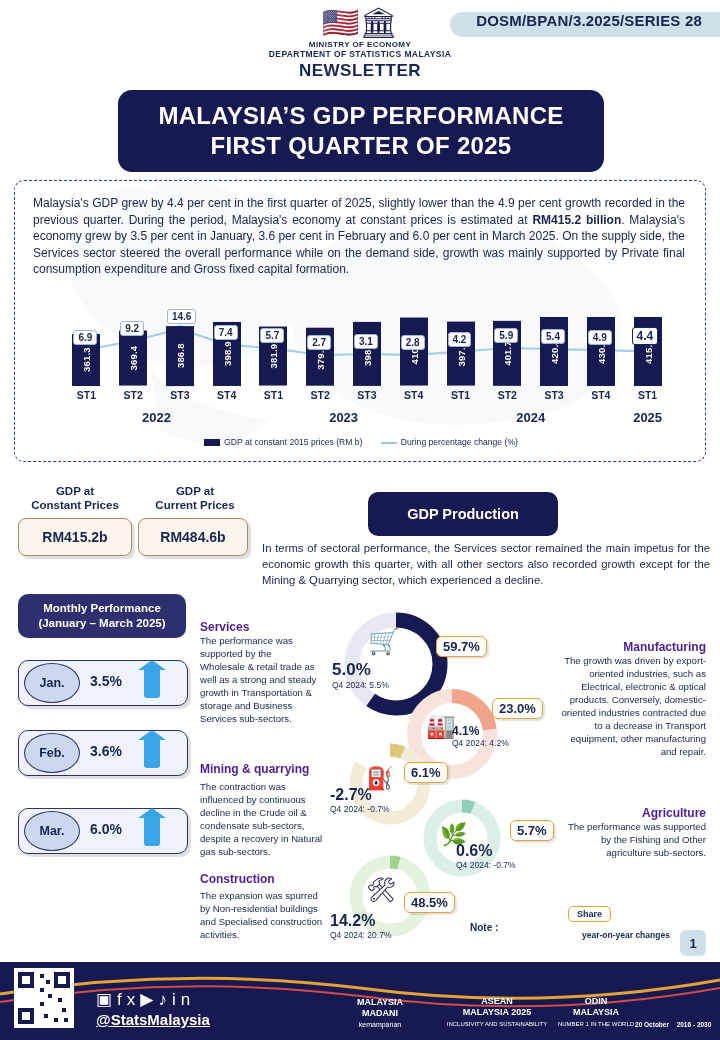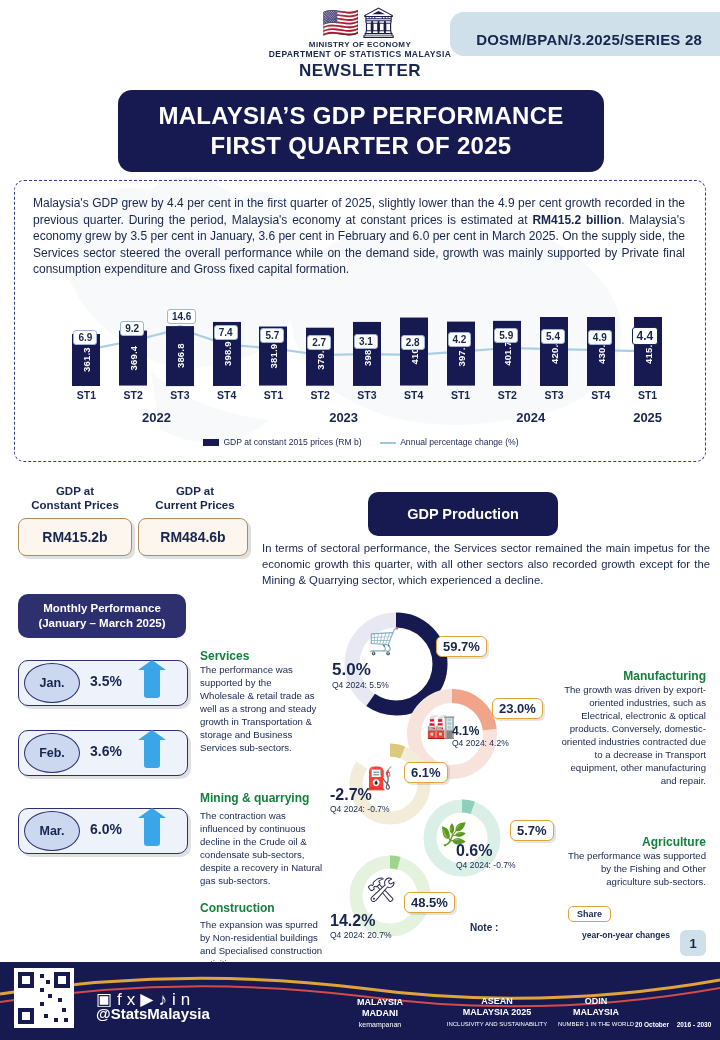--- a/index.html
+++ b/index.html
@@ -18,21 +18,21 @@
   
   .mapbg {
     position: absolute; top: 70px; left: 0; width: 720px; height: 520px;
     opacity: 0.30;
     pointer-events: none;
   }
   .ribbon {
     position: absolute; top: 12px; right: 0px;
     background: #cfe0ea; color: #17264f;
     font-weight: bold; font-size: 15px;
-    padding: 19px 18px 8px 26px;
+    padding: 0 18px 8px 26px;
     border-top-left-radius: 14px; border-bottom-left-radius: 14px;
     letter-spacing: .2px;
   }
   .header-center {
     position: absolute; top: 8px; left: 0; width: 720px;
     text-align: center;
   }
   .crest { font-size: 30px; line-height: 30px; }
   .min1 { font-size: 8px; font-weight: bold; letter-spacing: .4px; color:#17264f; margin-top:2px;}
   .min2 { font-size: 8.5px; font-weight: bold; letter-spacing: .4px; color:#17264f;}
@@ -112,38 +112,38 @@
   .mcirc {
     position:absolute; left: 6px; top: 3px; width: 56px; height: 40px;
     background:#ccd7f0; border:1.4px solid #2d2f6e; border-radius: 50%;
     display:flex; align-items:center; justify-content:center;
     font-size: 12.5px; font-weight:bold; color:#17264f;
   }
   .mval { position:absolute; left: 72px; top: 13px; font-size: 14px; font-weight:bold; color:#17264f;}
   .marrow { position:absolute; left: 126px; top: 8px; width: 16px; height: 30px; background:#3aa6e8; border-radius:3px;}
   .marrow:before{content:""; position:absolute; left:-6px; top:-8px; border-left:14px solid transparent; border-right:14px solid transparent; border-bottom:10px solid #3aa6e8;}
 
-  .sec-h { font-size: 12px; font-weight: bold; color:#15803d;margin-top:29px; }
+  .sec-h { font-size: 12px; font-weight: bold; color:#4c1d95; }
   .sec-p { font-size: 9.6px; line-height: 13px; color:#17264f; }
 
   .pctbox {
     position:absolute; border:1.6px solid #e0a33a; background:#fff; border-radius:6px;
     font-weight:bold; color:#17264f; text-align:center; padding: 2px 6px;
     box-shadow: 2px 2px 0 rgba(0,0,0,0.10);
   }
   .sub { font-size: 8.5px; color:#17264f; }
 
   .footer {
     position:absolute; bottom: 0; left: 0; width: 720px; height: 78px;
     background: #171a50;
     border-top-right-radius: 0;
   }
   .footwave { position:absolute; bottom: 0; left:0; width: 720px; height: 86px;}
   .social { position:absolute; bottom: 30px; left: 96px; font-size: 17px; color:#fff; letter-spacing:5px;}
-  .handle { position:absolute; bottom: 18px; left: 96px; font-size: 15px; color:#fff; font-weight:bold;}
+  .handle { position:absolute; bottom: 12px; left: 96px; font-size: 15px; color:#fff; font-weight:bold;text-decoration:underline;}
   .qr { position:absolute; bottom: 12px; left: 14px; width: 60px; height: 60px; background:#fff; }
   .pagenum {
     position:absolute; right: 14px; bottom: 84px; width: 26px; height: 26px;
     background:#cfe0ea; border-radius: 6px; color:#17264f; font-weight:bold;
     font-size: 13px; display:flex; align-items:center; justify-content:center;
   }
   .flogo { position:absolute; bottom: 10px; color:#fff; text-align:center; font-size: 9px; font-weight:bold; line-height:11px;}
   .note { position:absolute; left: 470px; top: 922px; font-size: 10px; font-weight:bold; color:#17264f;}
   .sharebox {
     position:absolute; left: 568px; top: 906px; border:1.4px solid #e0a33a; background:#fff;
@@ -256,21 +256,21 @@
           </div>
         </div>
       <div class="yearrow" id="yearrow">
           <div class="ycell" style="flex: 4 1 0%;">2022</div>
           <div class="ycell" style="flex: 4 1 0%;">2023</div>
           <div class="ycell" style="flex: 4 1 0%;">2024</div>
           <div class="ycell" style="flex: 1 1 0%;">2025</div>
         </div>
       <div class="legend">
         <span class="sw1"></span><span>GDP at constant 2015 prices (RM b)</span>
-        <span class="sw2"></span><span>Annual percentage change (%)</span>
+        <span class="sw2"></span><span>During percentage change (%)</span>
       </div>
     <div class="pctbadge" style="left: 36.3846px; top: 30.7563px;">6.9</div>
         <div class="pctbadge" style="left: 83.1538px; top: 21.7983px;">9.2</div>
         <div class="pctbadge" style="left: 129.923px; top: 10px;">14.6</div>
         <div class="pctbadge" style="left: 176.692px; top: 25.7311px;">7.4</div>
         <div class="pctbadge" style="left: 223.462px; top: 29.4454px;">5.7</div>
         <div class="pctbadge" style="left: 270.231px; top: 36px;">2.7</div>
         <div class="pctbadge" style="left: 317px; top: 35.1261px;">3.1</div>
         <div class="pctbadge" style="left: 363.769px; top: 35.7815px;">2.8</div>
         <div class="pctbadge" style="left: 410.538px; top: 32.7227px;">4.2</div>

